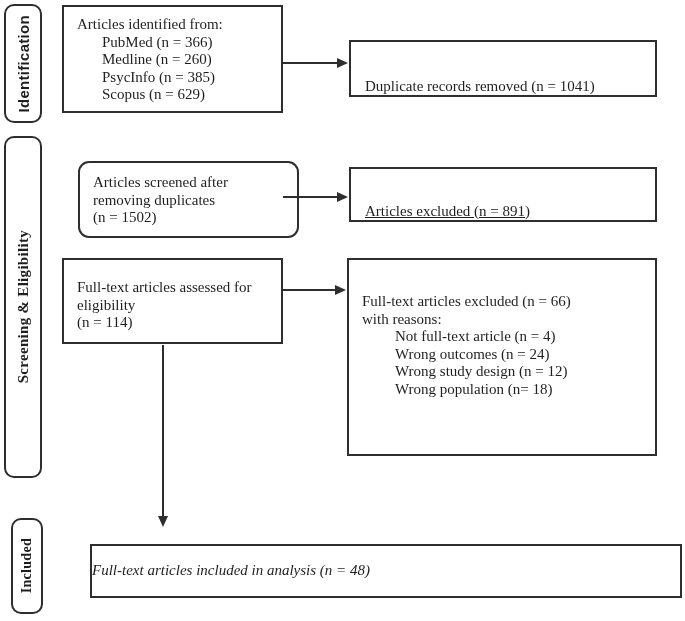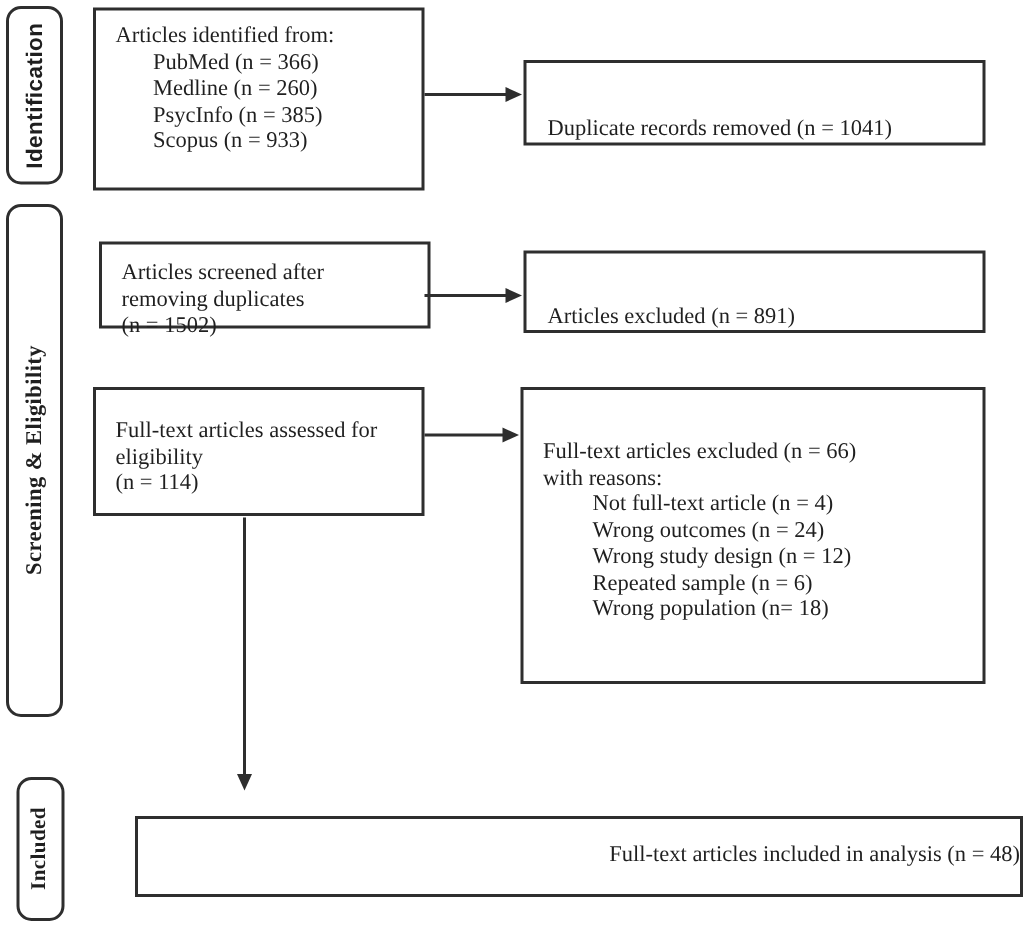--- a/index.html
+++ b/index.html
@@ -28,22 +28,23 @@
   .box .line { white-space: nowrap; }
   .box .indent { padding-left: 25px; }
   .box .indent-wide { padding-left: 33px; }
   .vcenter {
     display: flex;
     align-items: flex-end;
   }
   .center-both {
     display: flex;
     align-items: center;
-    justify-content: flex-end;
+    justify-content: flex-start;
     text-align: center;
+    font-style: italic;
   }
   
   .stage {
     position: absolute;
     box-sizing: border-box;
     border: 2px solid #2e2e2e;
     border-radius: 10px;
     background: #ffffff;
     display: flex;
     align-items: center;
@@ -101,61 +102,60 @@
   </div>
 
   <div class="stage" style="left:4px; top:136px; width:38px; height:342px;">
     <span class="vtext serif">Screening &amp; Eligibility</span>
   </div>
 
   <div class="stage" style="left:11px; top:518px; width:32px; height:96px;">
     <span class="vtext serif-sm">Included</span>
   </div>
 
-  <div class="box" style="left:62px; top:5px; width:221px; height:122px; padding:9px 6px 0 13px;">
+  <div class="box" style="left:62px; top:5px; width:221px; height:108px; padding:9px 6px 0 13px;">
     <div class="line">Articles identified from:</div>
     <div class="line indent">PubMed (n = 366)</div>
     <div class="line indent">Medline (n = 260)</div>
     <div class="line indent">PsycInfo (n = 385)</div>
-    <div class="line indent">Scopus (n = 933)</div>
+    <div class="line indent">Scopus (n = 629)</div>
   </div>
 
   <div class="harrow" style="left:283px; top:62px; width:55px;"></div>
 
   <div class="box vcenter" style="left:349px; top:40px; width:308px; height:57px; padding-left:14px;">
     <span class="line">Duplicate records removed (n = 1041)</span>
   </div>
 
-  <div class="box" style="left:66px; top:161px; width:221px; height:58px; padding:11px 6px 0 13px;">
+  <div class="box" style="left:78px; top:161px; width:221px; height:77px; padding:11px 6px 0 13px;border-radius:11px;">
     <div class="line">Articles screened after</div>
     <div class="line">removing duplicates</div>
     <div class="line">(n = 1502)</div>
   </div>
 
   <div class="harrow" style="left:283px; top:196px; width:55px;"></div>
 
-  <div class="box vcenter" style="left:349px; top:167px; width:308px; height:55px; padding-left:14px;">
+  <div class="box vcenter" style="left:349px; top:167px; width:308px; height:55px; padding-left:14px;text-decoration:underline;">
     <span class="line">Articles excluded (n = 891)</span>
   </div>
 
   <div class="box" style="left:62px; top:258px; width:221px; height:86px; padding:19px 6px 10px 13px;">
     <div class="line">Full-text articles assessed for</div>
     <div class="line">eligibility</div>
     <div class="line">(n = 114)</div>
   </div>
 
   <div class="harrow" style="left:283px; top:289px; width:53px;"></div>
 
   <div class="box" style="left:347px; top:258px; width:310px; height:198px; padding:33px 6px 0 13px;">
     <div class="line">Full-text articles excluded (n = 66)</div>
     <div class="line">with reasons:</div>
     <div class="line indent-wide">Not full-text article (n = 4)</div>
     <div class="line indent-wide">Wrong outcomes (n = 24)</div>
     <div class="line indent-wide">Wrong study design (n = 12)</div>
-    <div class="line indent-wide">Repeated sample (n = 6)</div>
     <div class="line indent-wide">Wrong population (n= 18)</div>
   </div>
 
   <div class="varrow" style="left:162px; top:345px; height:172px;"></div>
 
   <div class="box center-both" style="left:90px; top:544px; width:592px; height:54px;">
     <span class="line">Full-text articles included in analysis (n = 48)</span>
   </div>
 
 </div>

